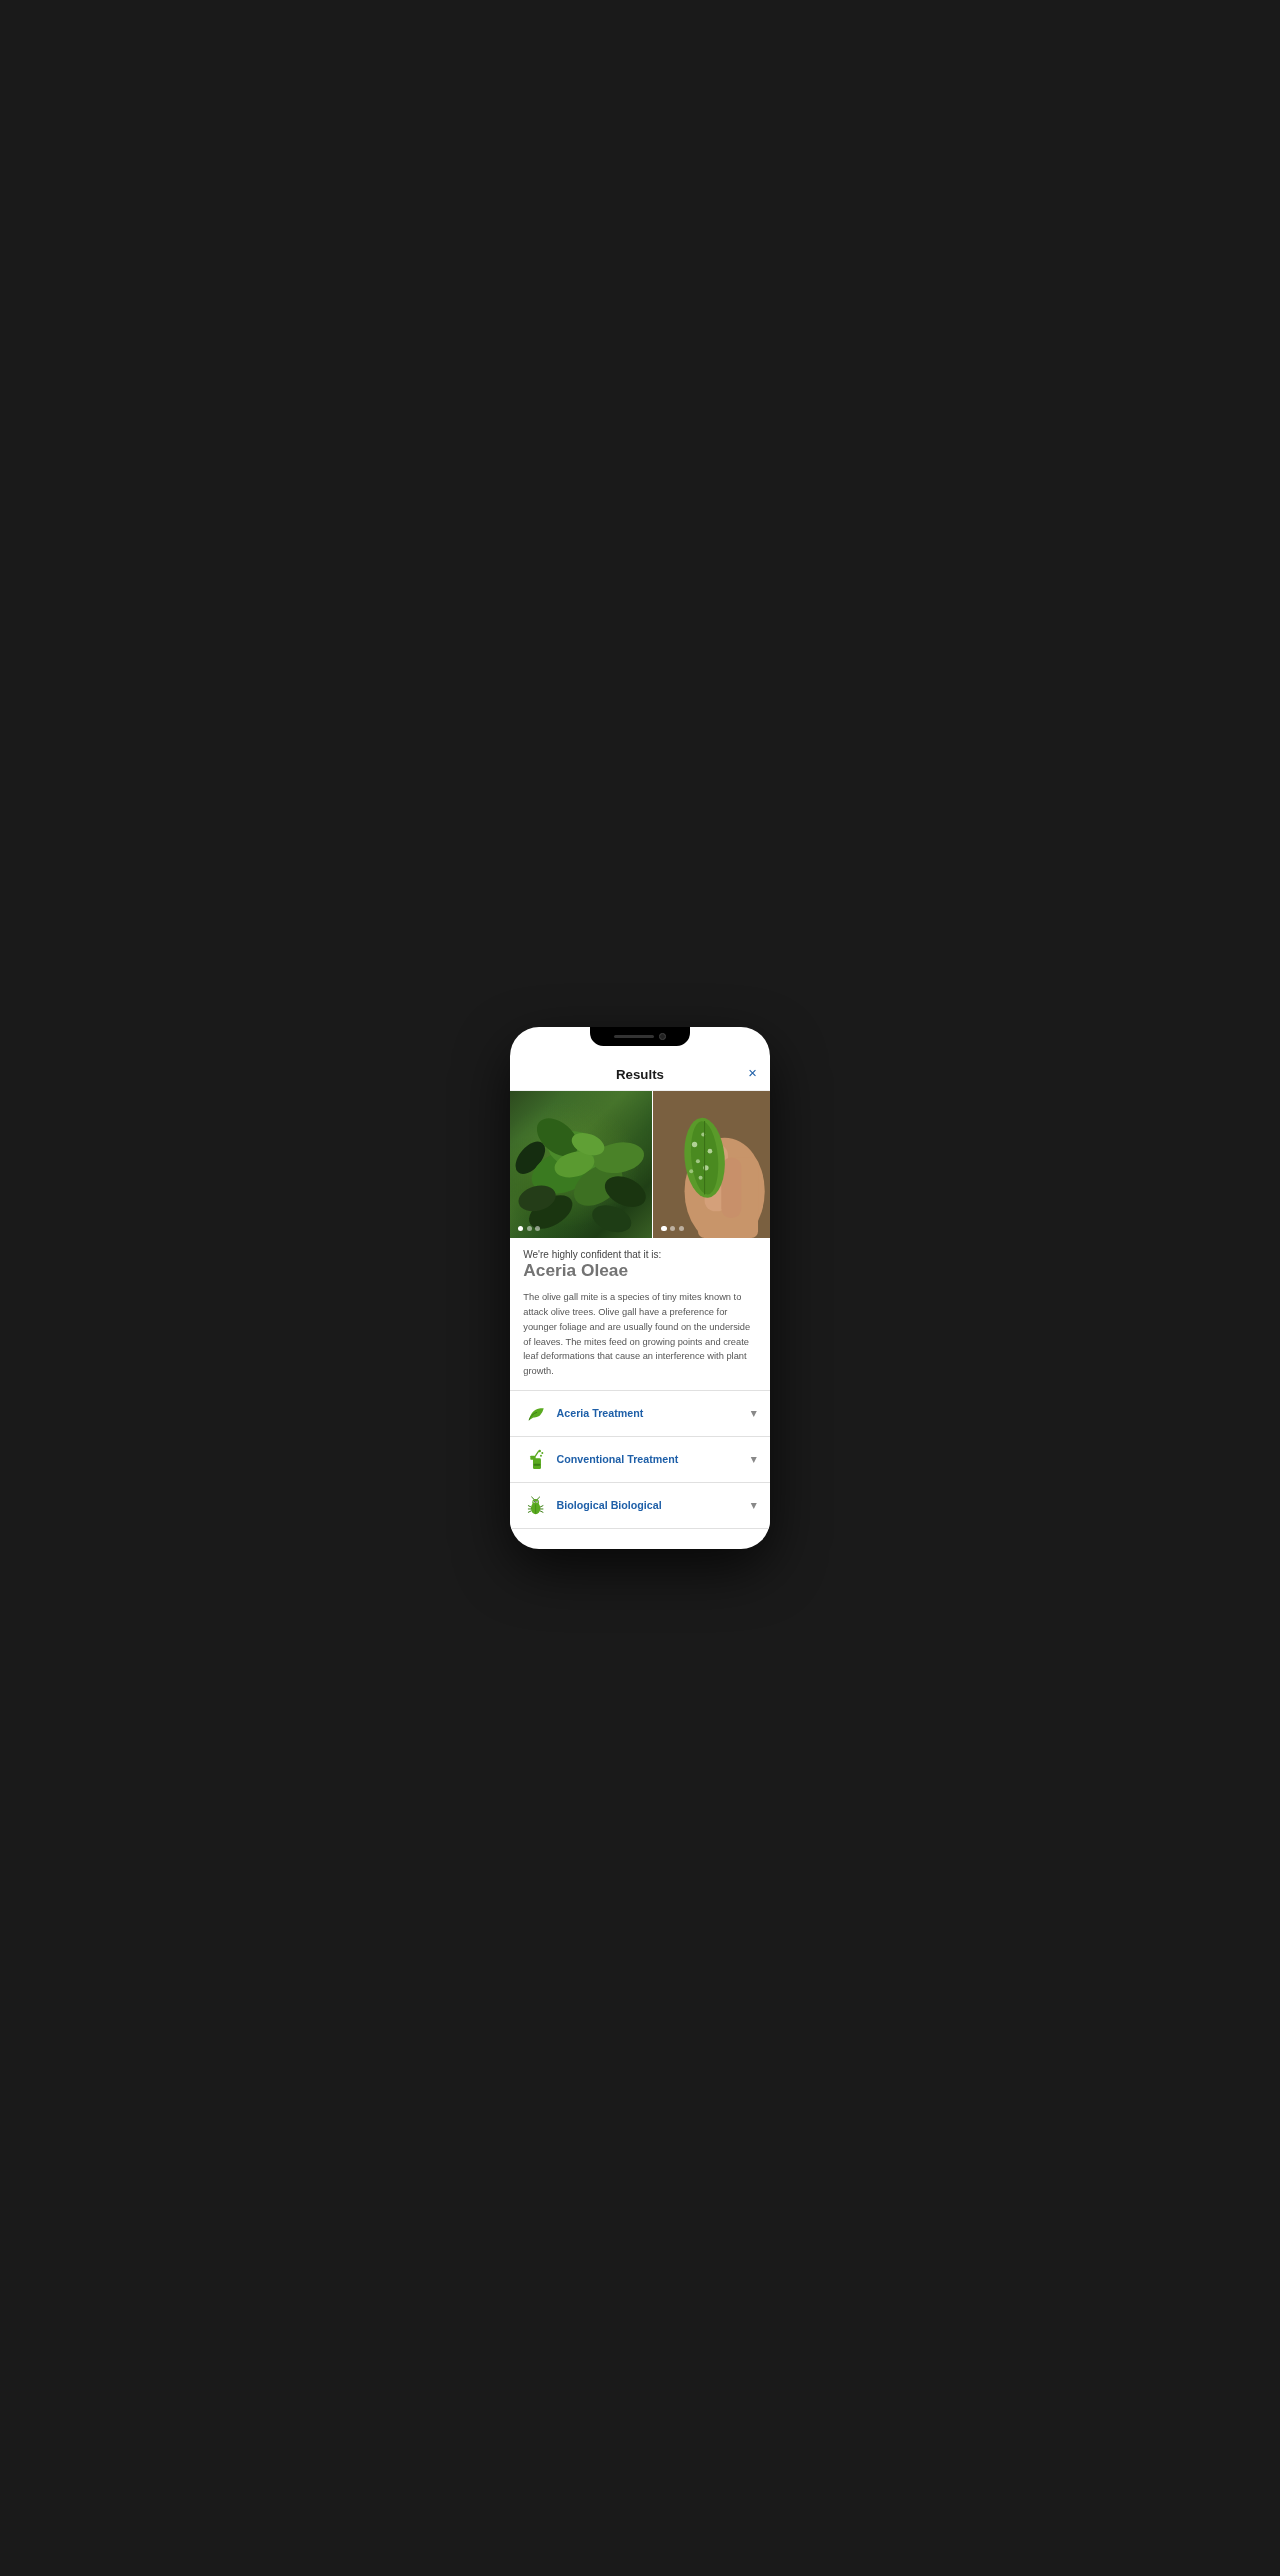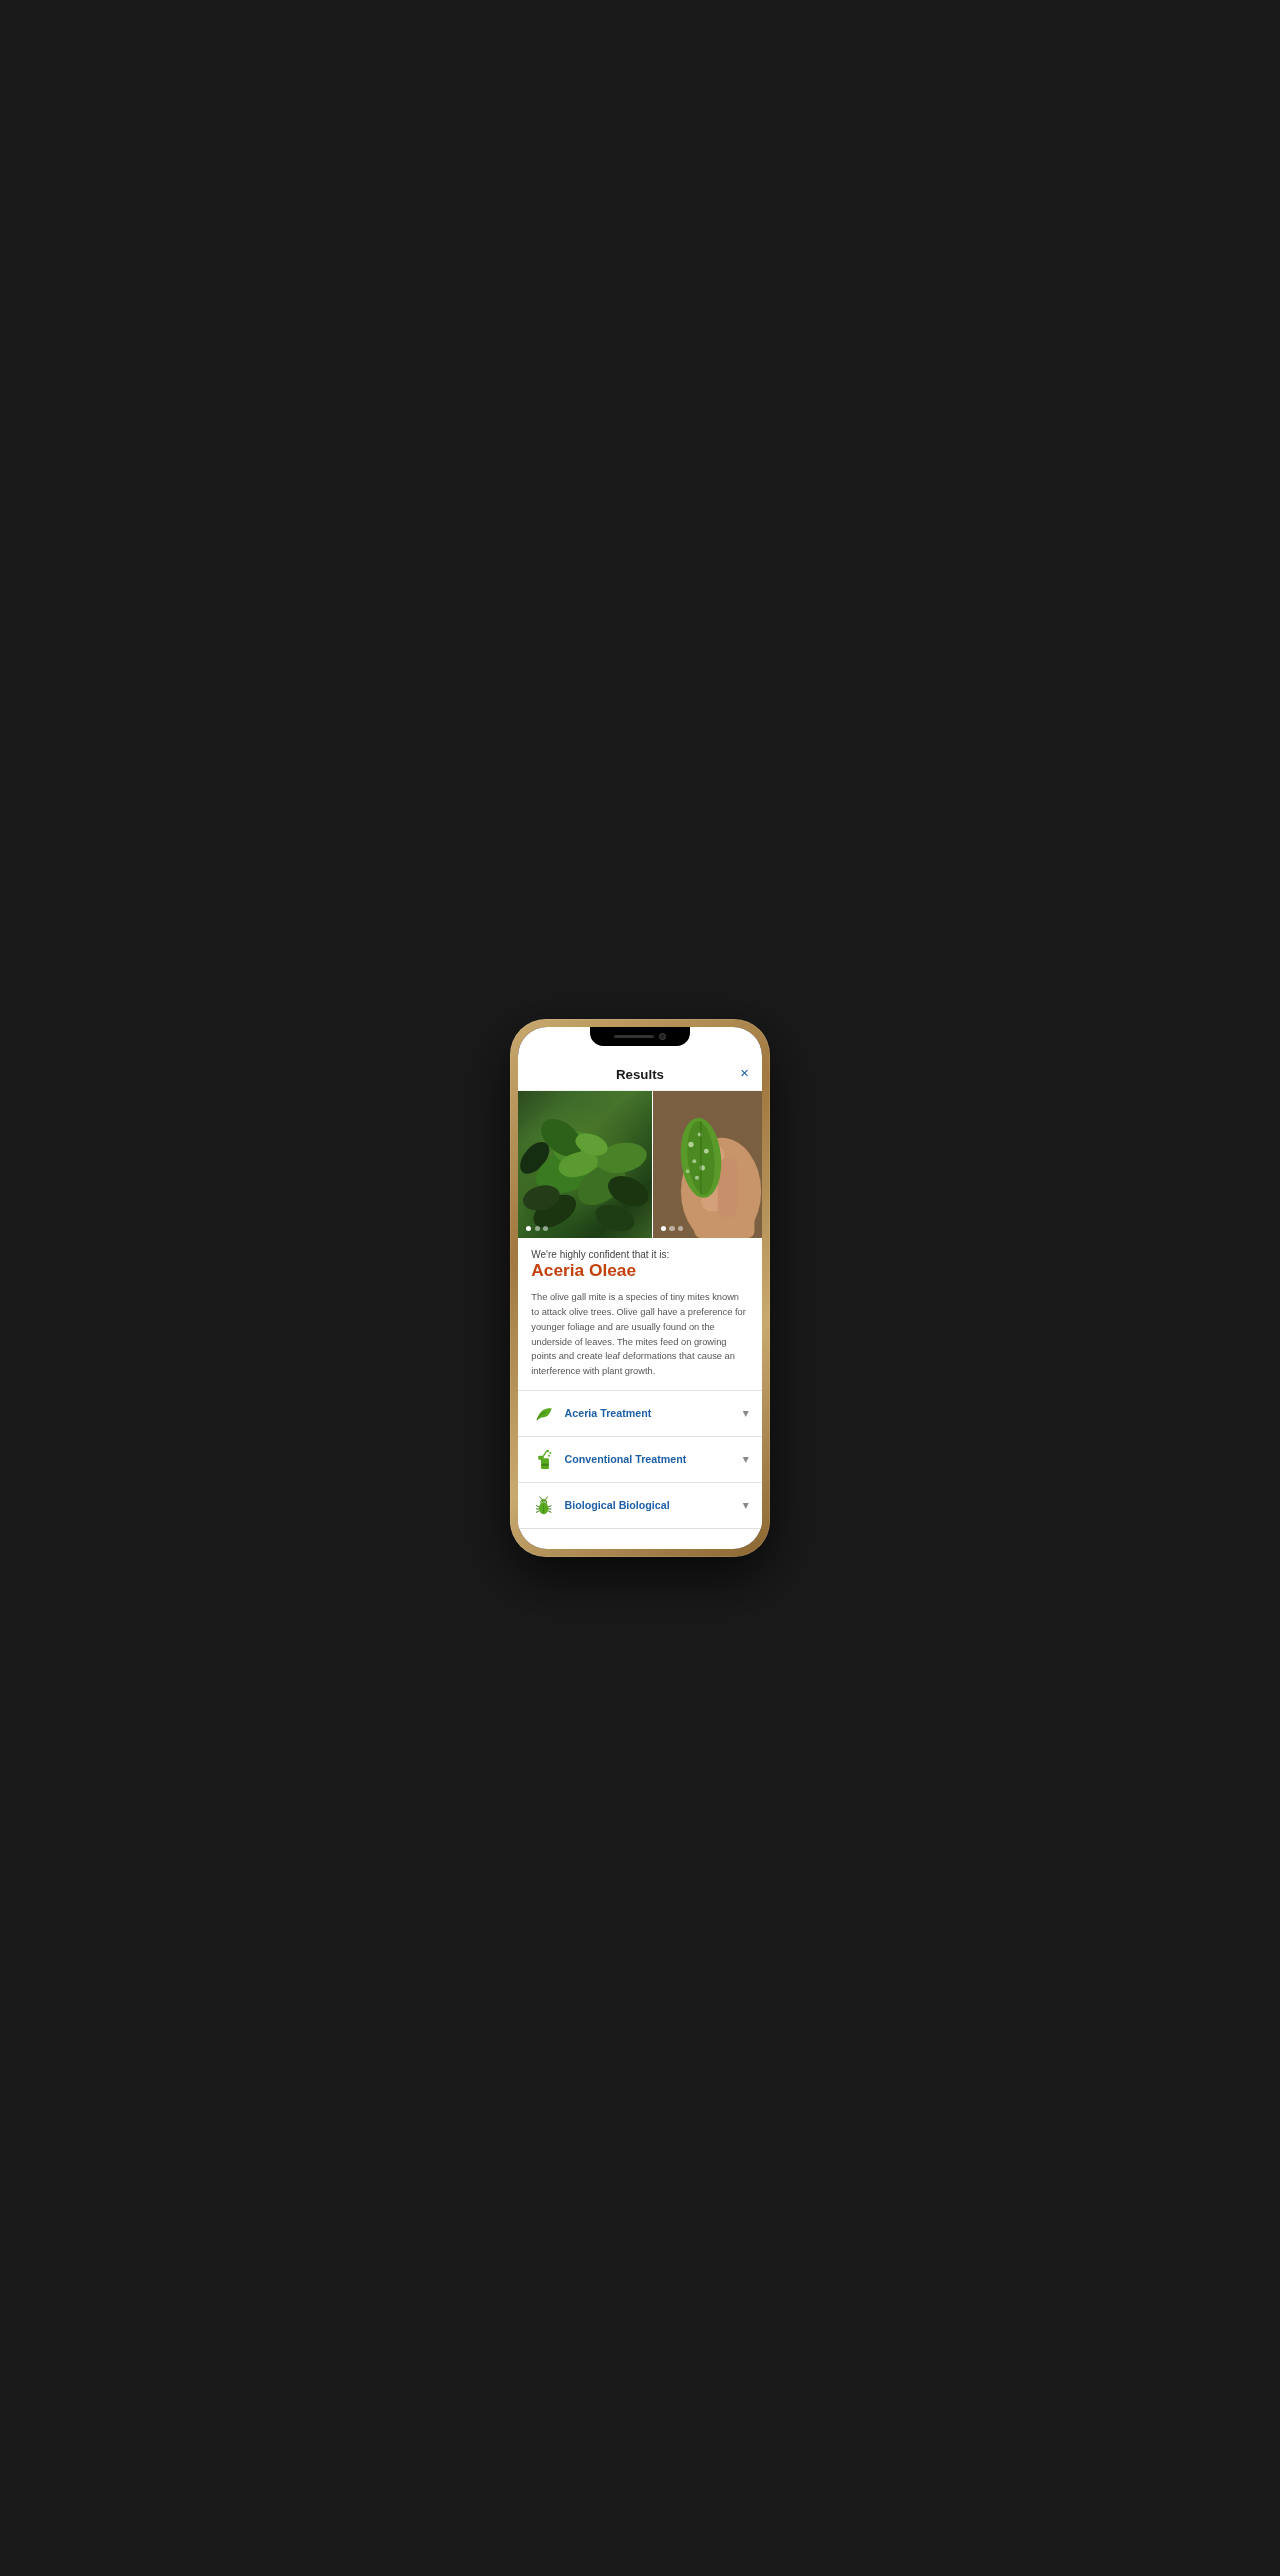--- a/index.html
+++ b/index.html
@@ -9,21 +9,20 @@
       justify-content: center;
       align-items: center;
       min-height: 100vh;
       font-family: -apple-system, BlinkMacSystemFont, 'Segoe UI', sans-serif;
     }
 
     .phone-outer {
       width: 260px;
       background: linear-gradient(145deg, #c8a96e, #a07840, #c8a96e, #8a6530);
       border-radius: 36px;
-      padding: 8px;
       box-shadow: 0 20px 53px rgba(0,0,0,0.7), inset 0 0 0 0.7px rgba(255,255,255,0.15);
       position: relative;
     }
 
     .phone-inner {
       background: #000;
       border-radius: 29px;
       overflow: hidden;
       position: relative;
     }
@@ -165,21 +164,21 @@
       padding: 10.7px 13.3px;
     }
     .confidence-text {
       font-size: 10px;
       color: #444;
       margin-bottom: 0;
     }
     .disease-title {
       font-size: 17.3px;
       font-weight: 800;
-      color: #c2410c;
+      color: #737373;
       margin-bottom: 9.3px;
     }
     .description {
       font-size: 9.3px;
       color: #555;
       line-height: 1.6;
       margin-bottom: 0;
     }
 
     

